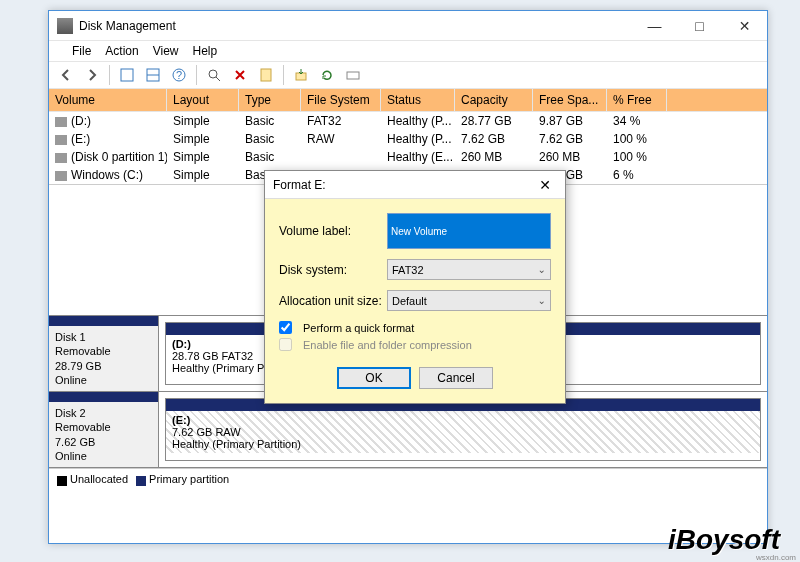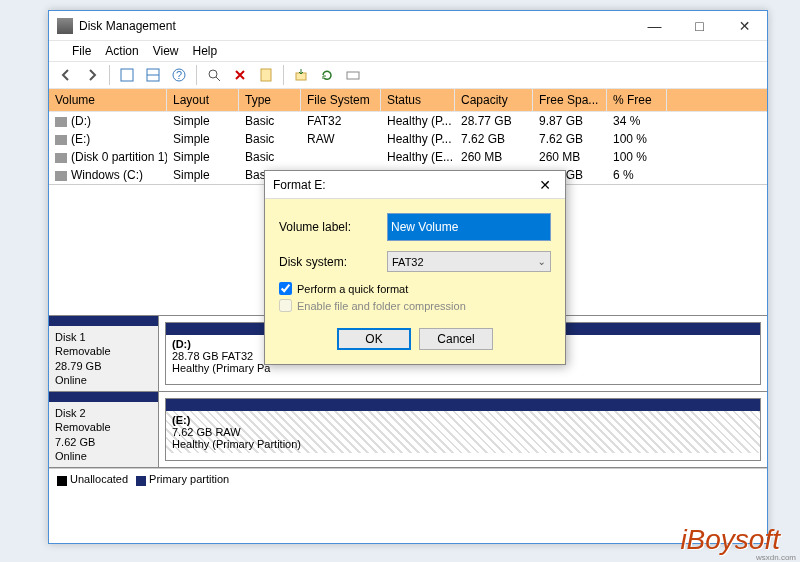--- a/index.html
+++ b/index.html
@@ -30,35 +30,35 @@
 .diskinfo .dstripe{position:absolute;left:0;top:0;height:10px;width:100%;background:#1a2a6c}
 .diskinfo div{font-size:11px;line-height:1.3}
 .diskinfo .dname{font-weight:normal;margin-top:10px}
 .diskpart{flex:1;margin:6px;position:relative;border:1px solid #888}
 .diskpart .pstripe{height:12px;background:#1a2a6c}
 .diskpart .pbody{padding:3px 6px}
 .diskpart .pname{font-weight:bold}
 .hatched .pbody{background:repeating-linear-gradient(45deg,#fff,#fff 4px,#ddd 4px,#ddd 6px)}
 .legend{height:22px;border-top:1px solid #ccc;display:flex;align-items:center;padding-left:8px;gap:8px;font-size:12px}
 .lgsw{display:inline-block;width:10px;height:10px;margin-right:3px;vertical-align:middle}
-.watermark{position:absolute;right:20px;bottom:6px;font-size:28px;font-weight:normal;font-style:italic;color:#c2410c;text-shadow:1px 1px 0 #fff}
+.watermark{position:absolute;right:20px;bottom:6px;font-size:28px;font-weight:bold;font-style:italic;color:#000000;text-shadow:1px 1px 0 #fff}
 .srctxt{position:absolute;right:4px;bottom:0;font-size:8px;color:#888}
 
 .dialog{position:absolute;left:264px;top:170px;width:302px;background:#fef9c3;border:1px solid #888;box-shadow:2px 2px 10px rgba(0,0,0,0.3)}
 .dlgtitle{height:28px;background:#fff;display:flex;align-items:center;padding:0 8px;border-bottom:1px solid #ddd}
 .dlgtitle span{flex:1;font-size:12px}
 .dlgclose{width:24px;text-align:center;font-size:14px}
 .dlgbody{padding:14px}
 .frow{display:flex;align-items:center;margin-bottom:10px}
 .flabel{width:108px;font-size:12px}
-.finput{flex:1;height:28px;border:1px solid #7a9ecc;padding:10px 3px;font-size:12px;background:#fff}
+.finput{flex:1;height:36px;border:1px solid #7a9ecc;padding:10px 3px;font-size:10px;background:#fff}
 .finput.sel{background:#0078d7;color:#fff}
 .fcombo{flex:1;height:21px;border:1px solid #adadad;background:#e9e9e9;padding:1px 4px;font-size:12px;display:flex;align-items:center;justify-content:space-between}
 .fcombo::after{content:"⌄";font-size:10px;color:#555}
-.fchk{display:flex;align-items:center;margin:4px 0;font-size:12px;gap:5px}
+.fchk{display:flex;align-items:center;margin:4px 0;font-size:12px;gap:11px}
 .fchk input{width:13px;height:13px}
 .fchk.disabled{color:#888}
 .dlgbtns{display:flex;justify-content:center;gap:8px;margin-top:16px}
 .dbtn{width:74px;height:22px;border:1px solid #adadad;background:#e9e9e9;font-size:12px}
 .dbtn.primary{border:2px solid #0078d7}
 </style>
 </head>
 <body>
 
 <div class="window">
@@ -249,20 +249,26 @@
   </div>
   <div class="dlgbody">
     <div class="frow">
       <div class="flabel">Volume label:</div>
       <input class="finput sel" value="New Volume" style="">
     </div>
     <div class="frow">
       <div class="flabel">Disk system:</div>
       <div class="fcombo">
           <span>FAT32</span>
+        </div>
+    </div>
+    <div class="frow">
+      <div class="flabel">Allocation unit size:</div>
+      <div class="fcombo">
+          <span>Default</span>
         </div>
     </div>
     <label class="fchk">
       <input type="checkbox" checked="" style="">
       <span>Perform a quick format</span>
     </label>
     <label class="fchk disabled">
       <input type="checkbox" disabled="" style="">
       <span>Enable file and folder compression</span>
     </label>

